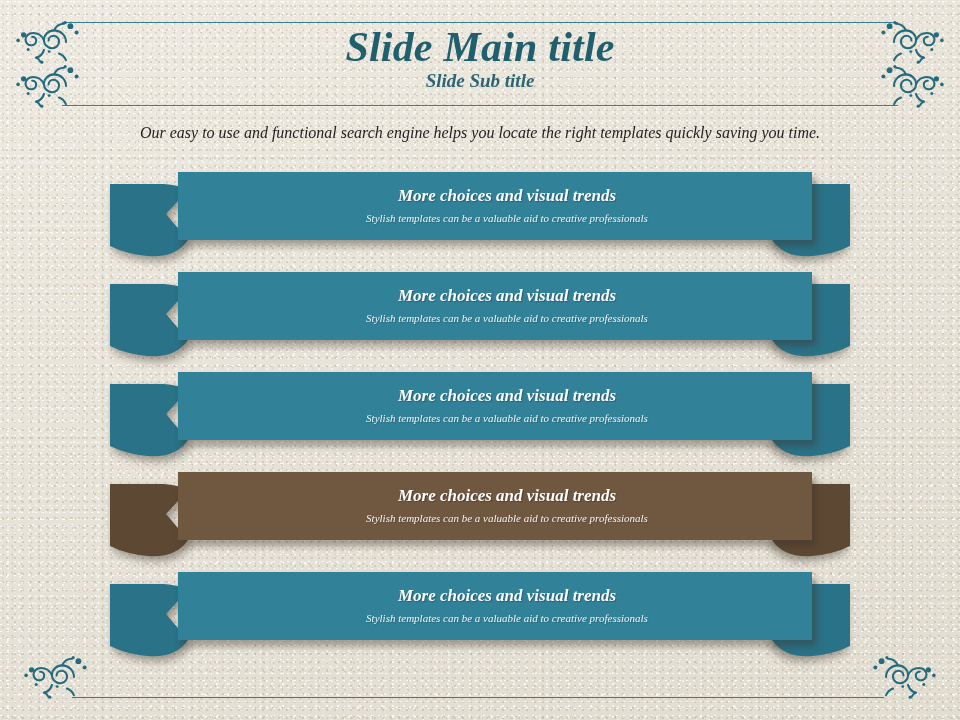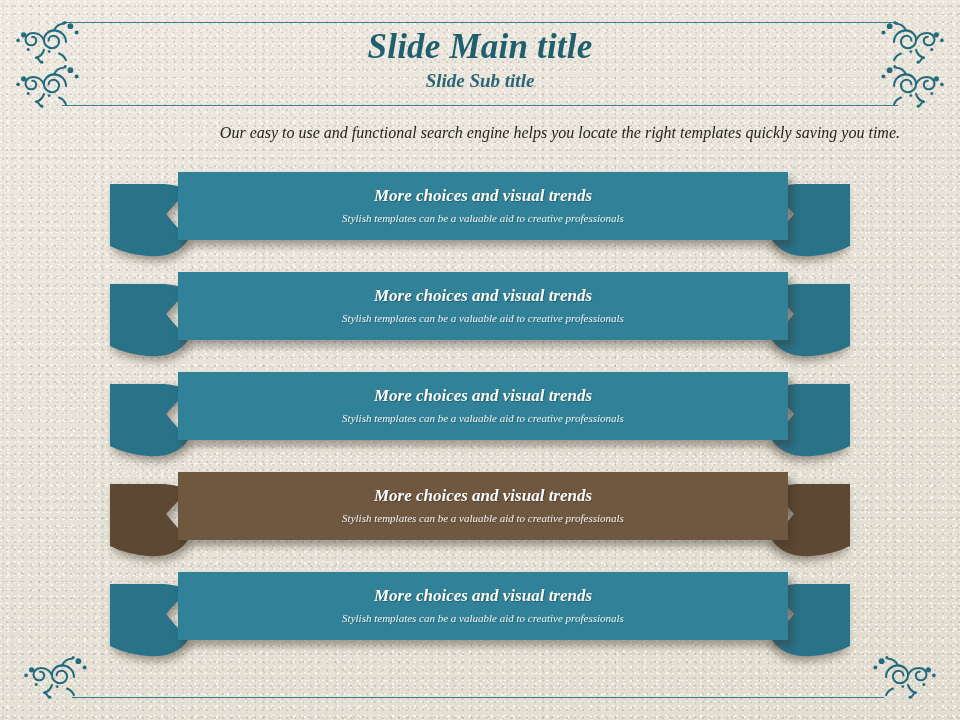--- a/index.html
+++ b/index.html
@@ -61,42 +61,42 @@
   .title-block {
     position: absolute;
     left: 0; right: 0;
     top: 28px;
     text-align: center;
   }
   .main-title {
     font-family: "Liberation Serif", serif;
     font-style: italic;
     font-weight: bold;
-    font-size: 35px;
+    font-size: 42px;
     line-height: 38px;
     color: #1f5f6e;
     letter-spacing: .2px;
     margin: 0;
   }
   .sub-title {
     font-family: "Liberation Serif", serif;
     font-style: italic;
     font-weight: bold;
     font-size: 19px;
     line-height: 26px;
     color: #2c6574;
     margin: 2px 0 0 0;
   }
 
   
   .intro {
     position: absolute;
     left: 60px; right: 60px;
     top: 122px;
-    text-align: right;
+    text-align: center;
     font-family: "Liberation Serif", serif;
     font-style: italic;
     font-size: 16px;
     line-height: 22px;
     color: #262220;
   }
 
   
   .ribbons {
     position: absolute;
@@ -130,20 +130,21 @@
     position: absolute;
     left: 178px;
     top: 2px;
     width: 610px;
     height: 68px;
     box-shadow: 4px 6px 7px rgba(60,50,40,.42);
     display: flex;
     flex-direction: column;
     align-items: center;
     justify-content: center;
+    padding-left: 24px;
   }
   .bar-head {
     font-family: "Liberation Serif", serif;
     font-style: italic;
     font-weight: bold;
     font-size: 17px;
     line-height: 22px;
     color: #ffffff;
     text-shadow: 1px 1px 1px rgba(0,0,0,.28);
     margin: 0;

